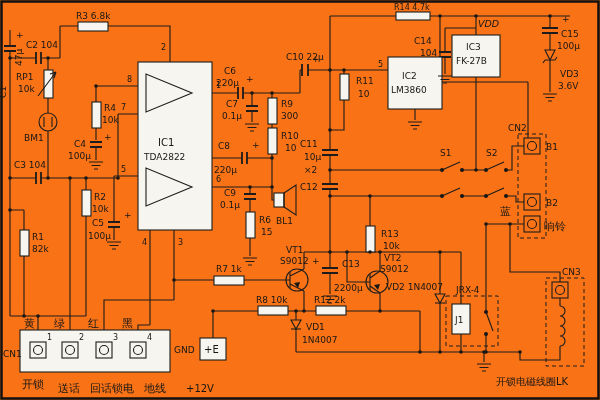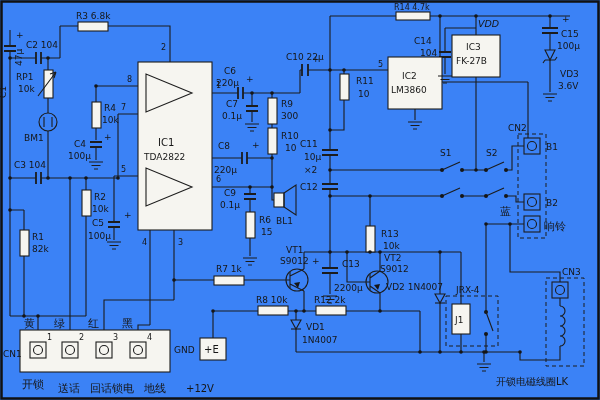--- a/index.html
+++ b/index.html
@@ -1,16 +1,16 @@
 <!DOCTYPE html>
 <html><head>
 <meta charset="utf-8">
 <style>
   html,body{margin:0;padding:0;background:#888;}
-  .wrap{width:600px;height:400px;background:#3b82f6;position:relative;overflow:hidden;}
+  .wrap{width:600px;height:400px;background:#f97316;position:relative;overflow:hidden;}
   svg{display:block;}
   text{font-family:"DejaVu Sans",sans-serif;fill:#161616;}
   .t8{font-size:8px;} .t9{font-size:9px;} .t10{font-size:10px;}
   .t11{font-size:11px;} .tit{font-style:italic;font-size:9.5px;}
   .strokes{stroke:#1c1c1c;fill:none;stroke-width:1.1;}
   .caps{stroke:#1c1c1c;fill:none;stroke-width:1.8;}
   .boxes{stroke:#1c1c1c;fill:#f6f5f0;stroke-width:1.1;}
   .dash{stroke:#1c1c1c;fill:none;stroke-width:1;stroke-dasharray:4 3;}
   .dots{fill:#161616;stroke:none;}
   .txt{stroke:none;}

